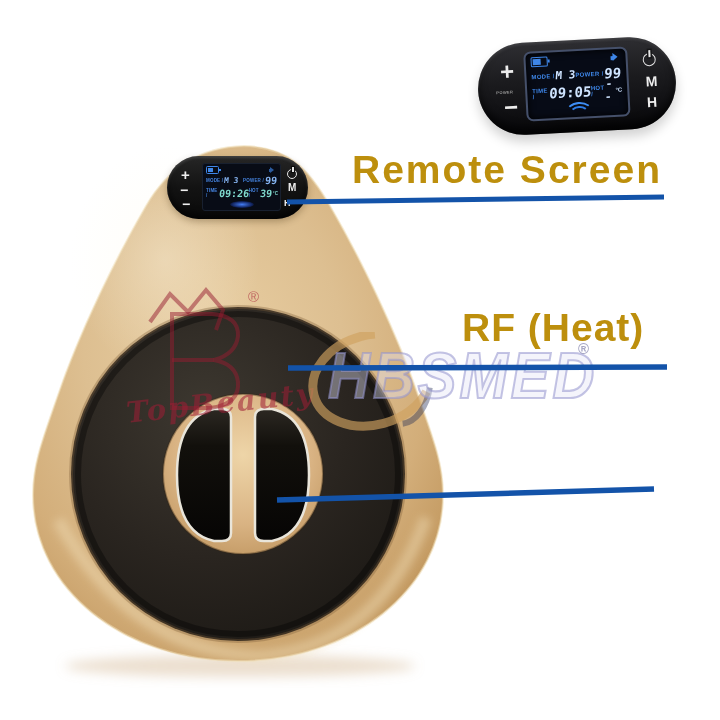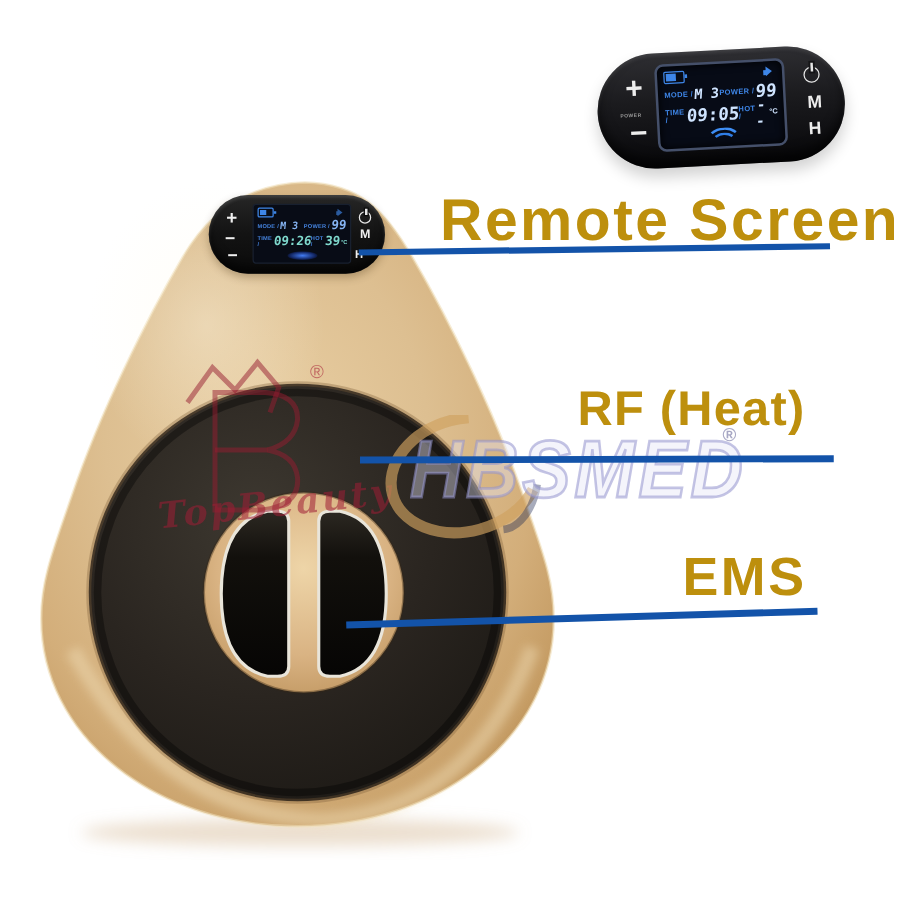--- a/index.html
+++ b/index.html
@@ -2,21 +2,21 @@
 <html><head>
 <meta charset="utf-8">
 <style>
   html,body{margin:0;padding:0;background:#fff;}
   .stage{position:relative;width:720px;height:720px;background:#ffffff;overflow:hidden;
          font-family:"Liberation Sans",sans-serif;}
   .abs{position:absolute;}
 
   
   .callout{position:absolute;font-weight:bold;color:#bd8f0d;white-space:nowrap;}
-  .lbl-remote{left:352px;top:148px;font-size:47px;letter-spacing:2px;}
+  .lbl-remote{left:352px;top:148px;font-size:39px;letter-spacing:2px;}
   .lbl-rf{left:462px;top:306px;font-size:39px;letter-spacing:1px;}
   .lbl-ems{left:546px;top:438px;font-size:43px;letter-spacing:2px;}
 
   
   .panel{position:absolute;left:167px;top:156px;width:141px;height:63px;border-radius:32px;
          background:linear-gradient(180deg,#262626 0%,#131313 50%,#0a0a0a 100%);
          box-shadow:inset 0 2px 3px rgba(255,255,255,.14), inset 0 -5px 7px rgba(0,0,0,.6),
                     0 3px 7px rgba(60,40,10,.30);}
   .p-btn{position:absolute;color:#efefef;font-weight:bold;line-height:1;}
   .p-lcd{position:absolute;left:35px;top:7px;width:79px;height:48px;background:#080c16;
@@ -280,21 +280,20 @@
     <div class="pwr pwr-lg" style="left:166px;top:15px;">
       <span class="ring"></span>
         <span class="stub"></span>
     </div>
     <div class="r-btn" style="left:168px;top:38px;font-size:14px;">M</div>
     <div class="r-btn" style="left:168px;top:59px;font-size:14px;">H</div>
   </div>
 
   <div class="callout lbl-remote">Remote Screen</div>
   <div class="callout lbl-rf">RF (Heat)</div>
-  <div class="callout lbl-ems">EMS</div>
 
   <svg class="overlay" width="720" height="720" viewBox="0 0 720 720">
     <line x1="287" y1="202" x2="664" y2="197" stroke="#1353a9" stroke-width="5"></line>
     <line x1="288" y1="368" x2="667" y2="367" stroke="#1353a9" stroke-width="5.5"></line>
     <line x1="277" y1="500" x2="654" y2="489" stroke="#1353a9" stroke-width="5.5"></line>
   </svg>
 
 </div>
 
 </body></html>

